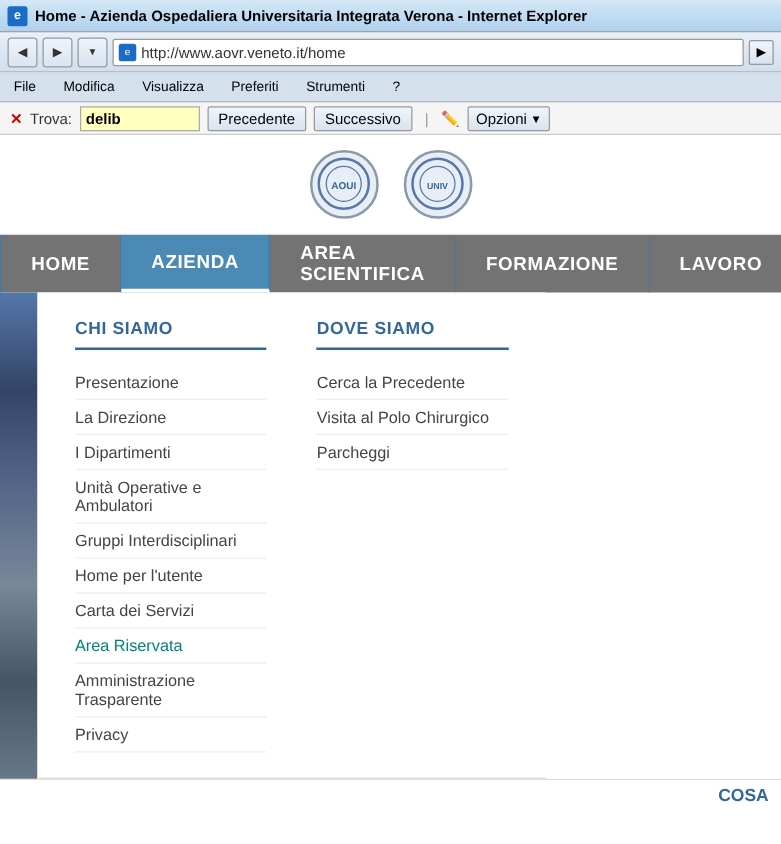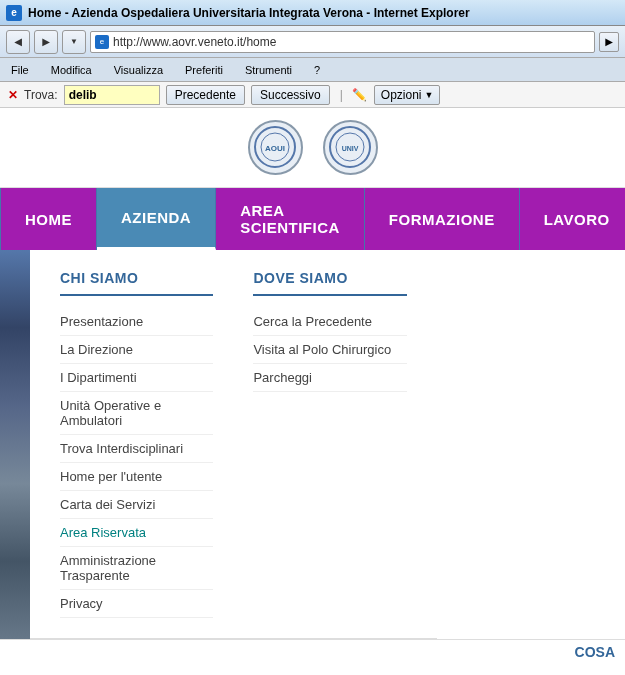--- a/index.html
+++ b/index.html
@@ -173,23 +173,23 @@
       width: 55px; height: 55px;
       border: 2px solid #8899aa;
       border-radius: 50%;
       background: #e8eef5;
       display: flex; align-items: center; justify-content: center;
       font-size: 8px; color: #666; text-align: center;
     }
 
     
     .main-nav {
-      background: #a21caf;
-      display: flex;
-      height: 62px;
+      background: #737373;
+      display: flex;
+      height: 46px;
     }
     .nav-tab {
       padding: 0 24px;
       display: flex; align-items: center; justify-content: center;
       color: #fff;
       font-size: 15px;
       font-weight: bold;
       cursor: pointer;
       letter-spacing: 0.5px;
       border-right: 1px solid #4477aa;
@@ -335,21 +335,21 @@
     <div class="left-strip"></div>
 
     <div class="dropdown-area">
 
       <div class="dropdown-column">
         <div class="dropdown-col-title">CHI SIAMO</div>
         <a class="dropdown-link">Presentazione</a>
         <a class="dropdown-link">La Direzione</a>
         <a class="dropdown-link">I Dipartimenti</a>
         <a class="dropdown-link">Unità Operative e Ambulatori</a>
-        <a class="dropdown-link">Trova Interdisciplinari</a>
+        <a class="dropdown-link">Gruppi Interdisciplinari</a>
         <a class="dropdown-link">Home per l'utente</a>
         <a class="dropdown-link">Carta dei Servizi</a>
         <a class="dropdown-link teal">Area Riservata</a>
         <a class="dropdown-link">Amministrazione Trasparente</a>
         <a class="dropdown-link">Privacy</a>
       </div>
 
       <div class="dropdown-column">
         <div class="dropdown-col-title">DOVE SIAMO</div>
         <a class="dropdown-link">Cerca la Precedente</a>

